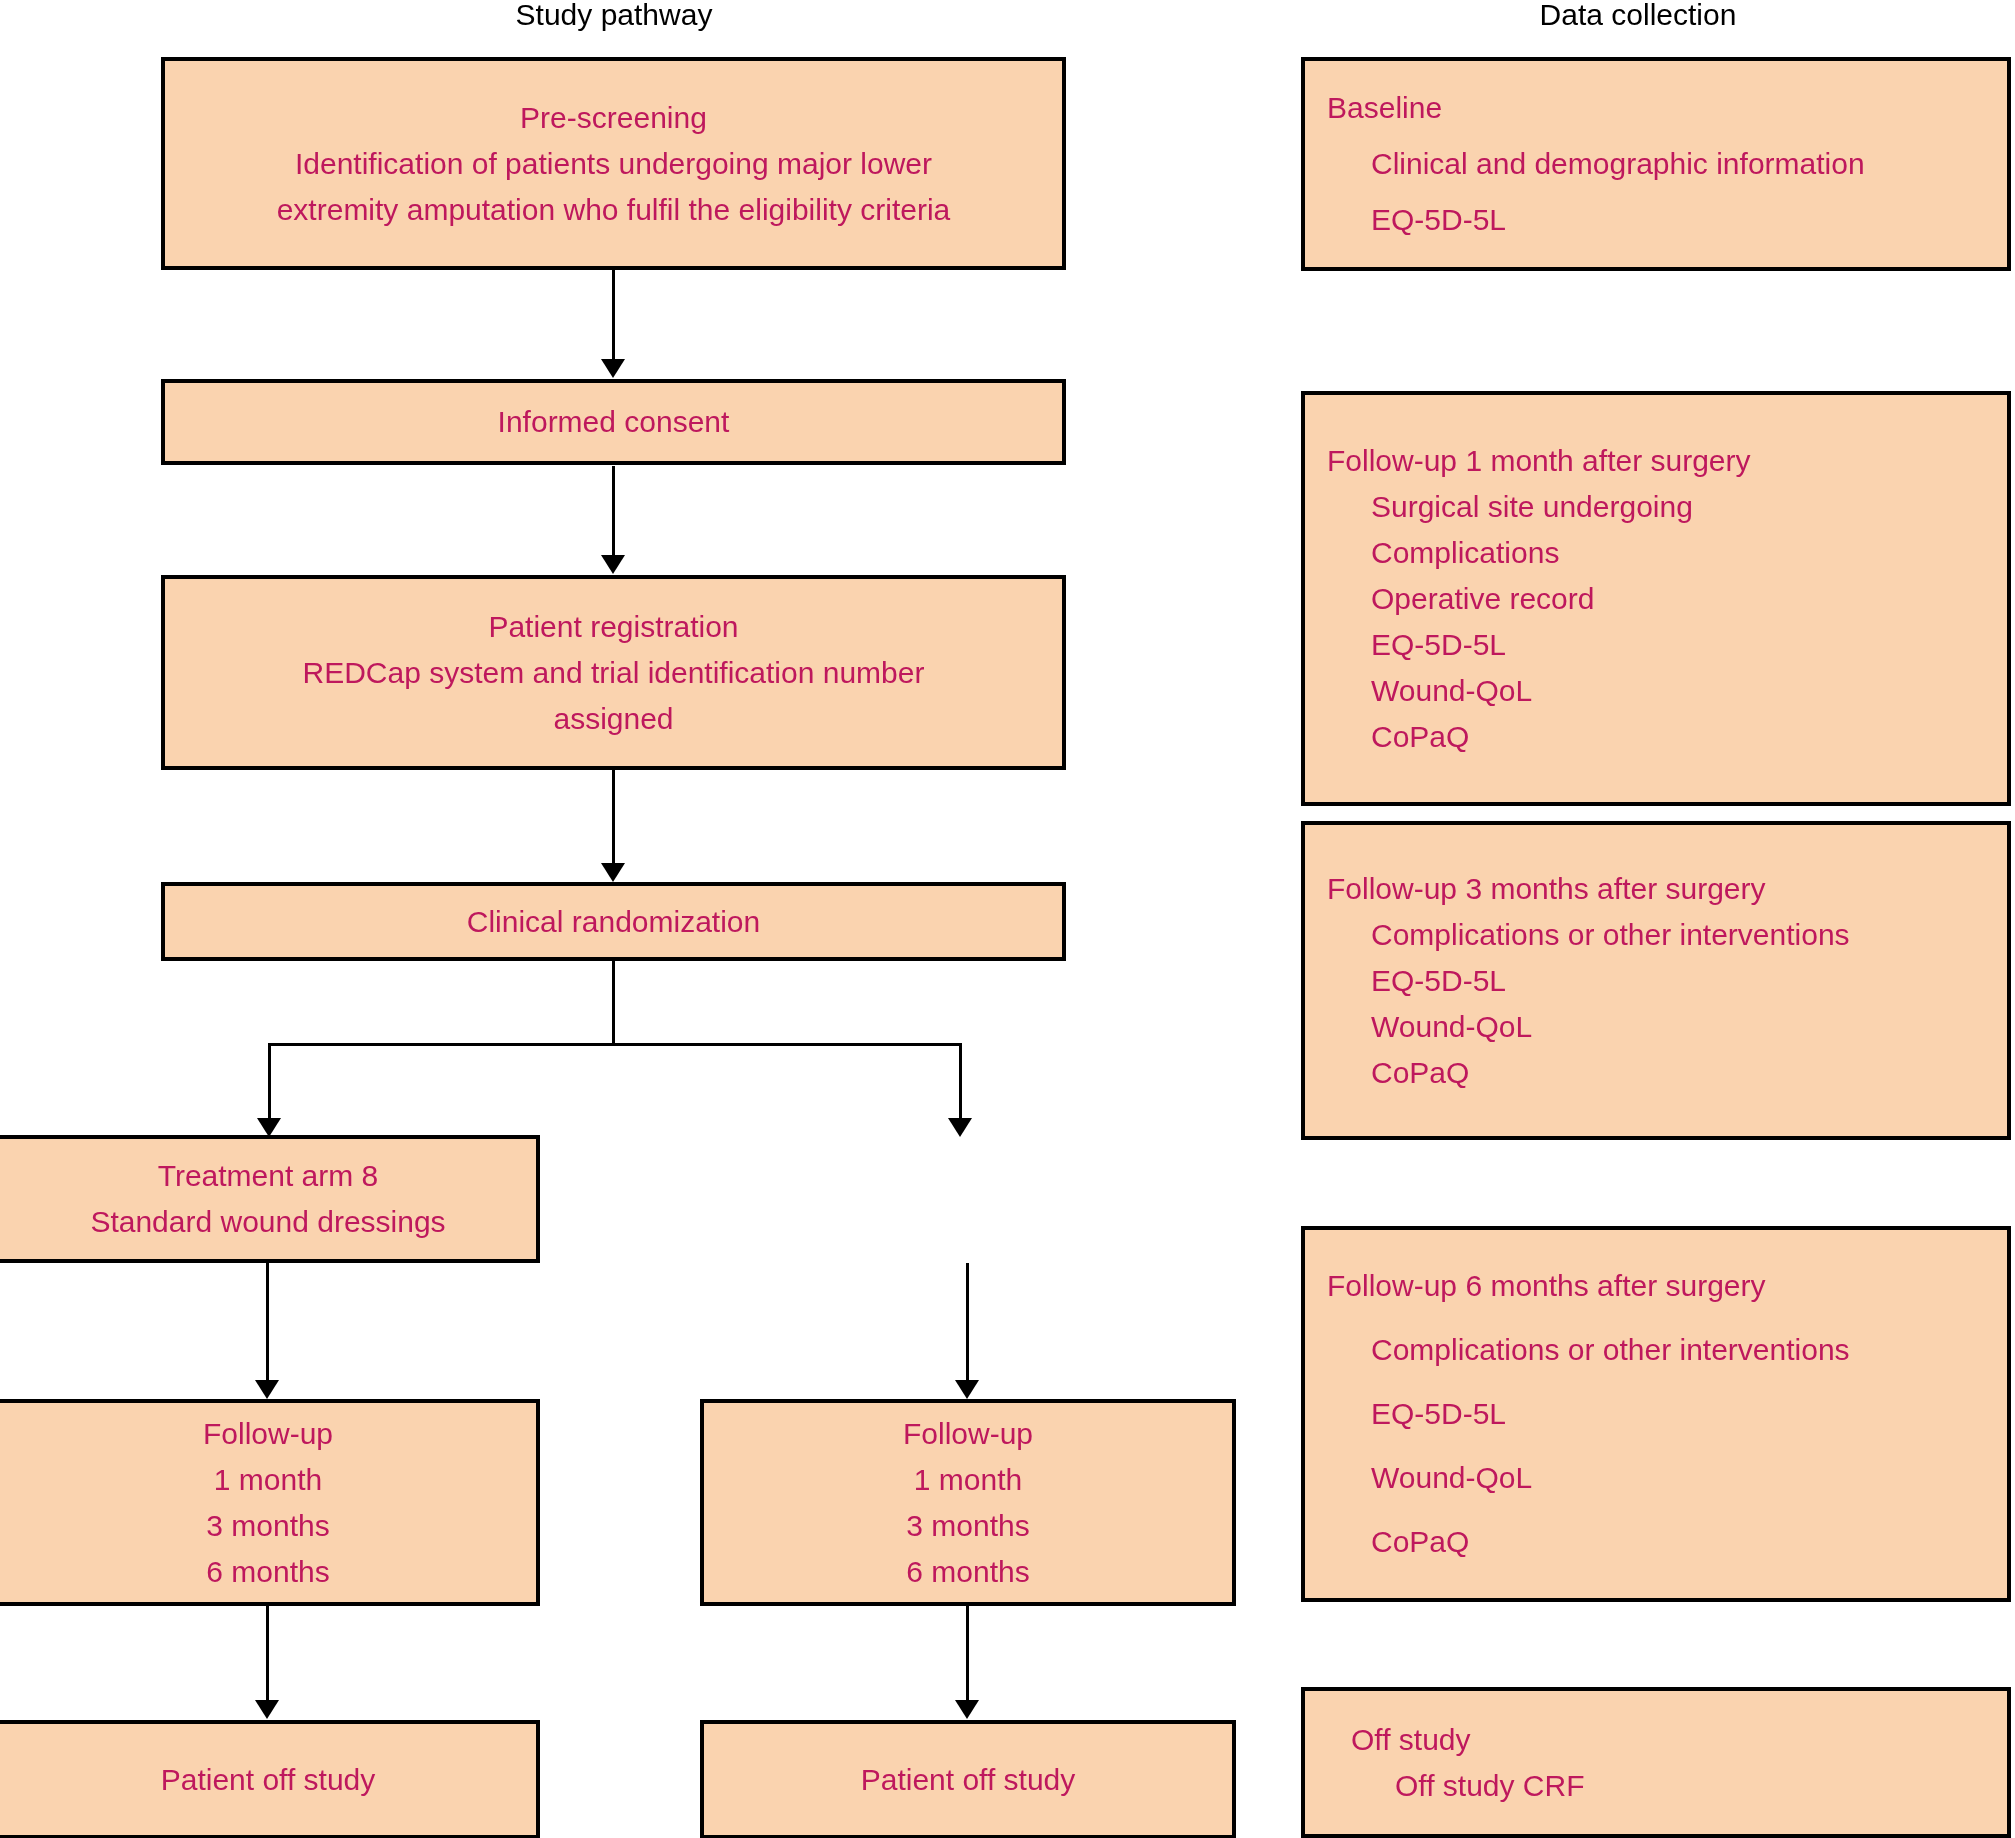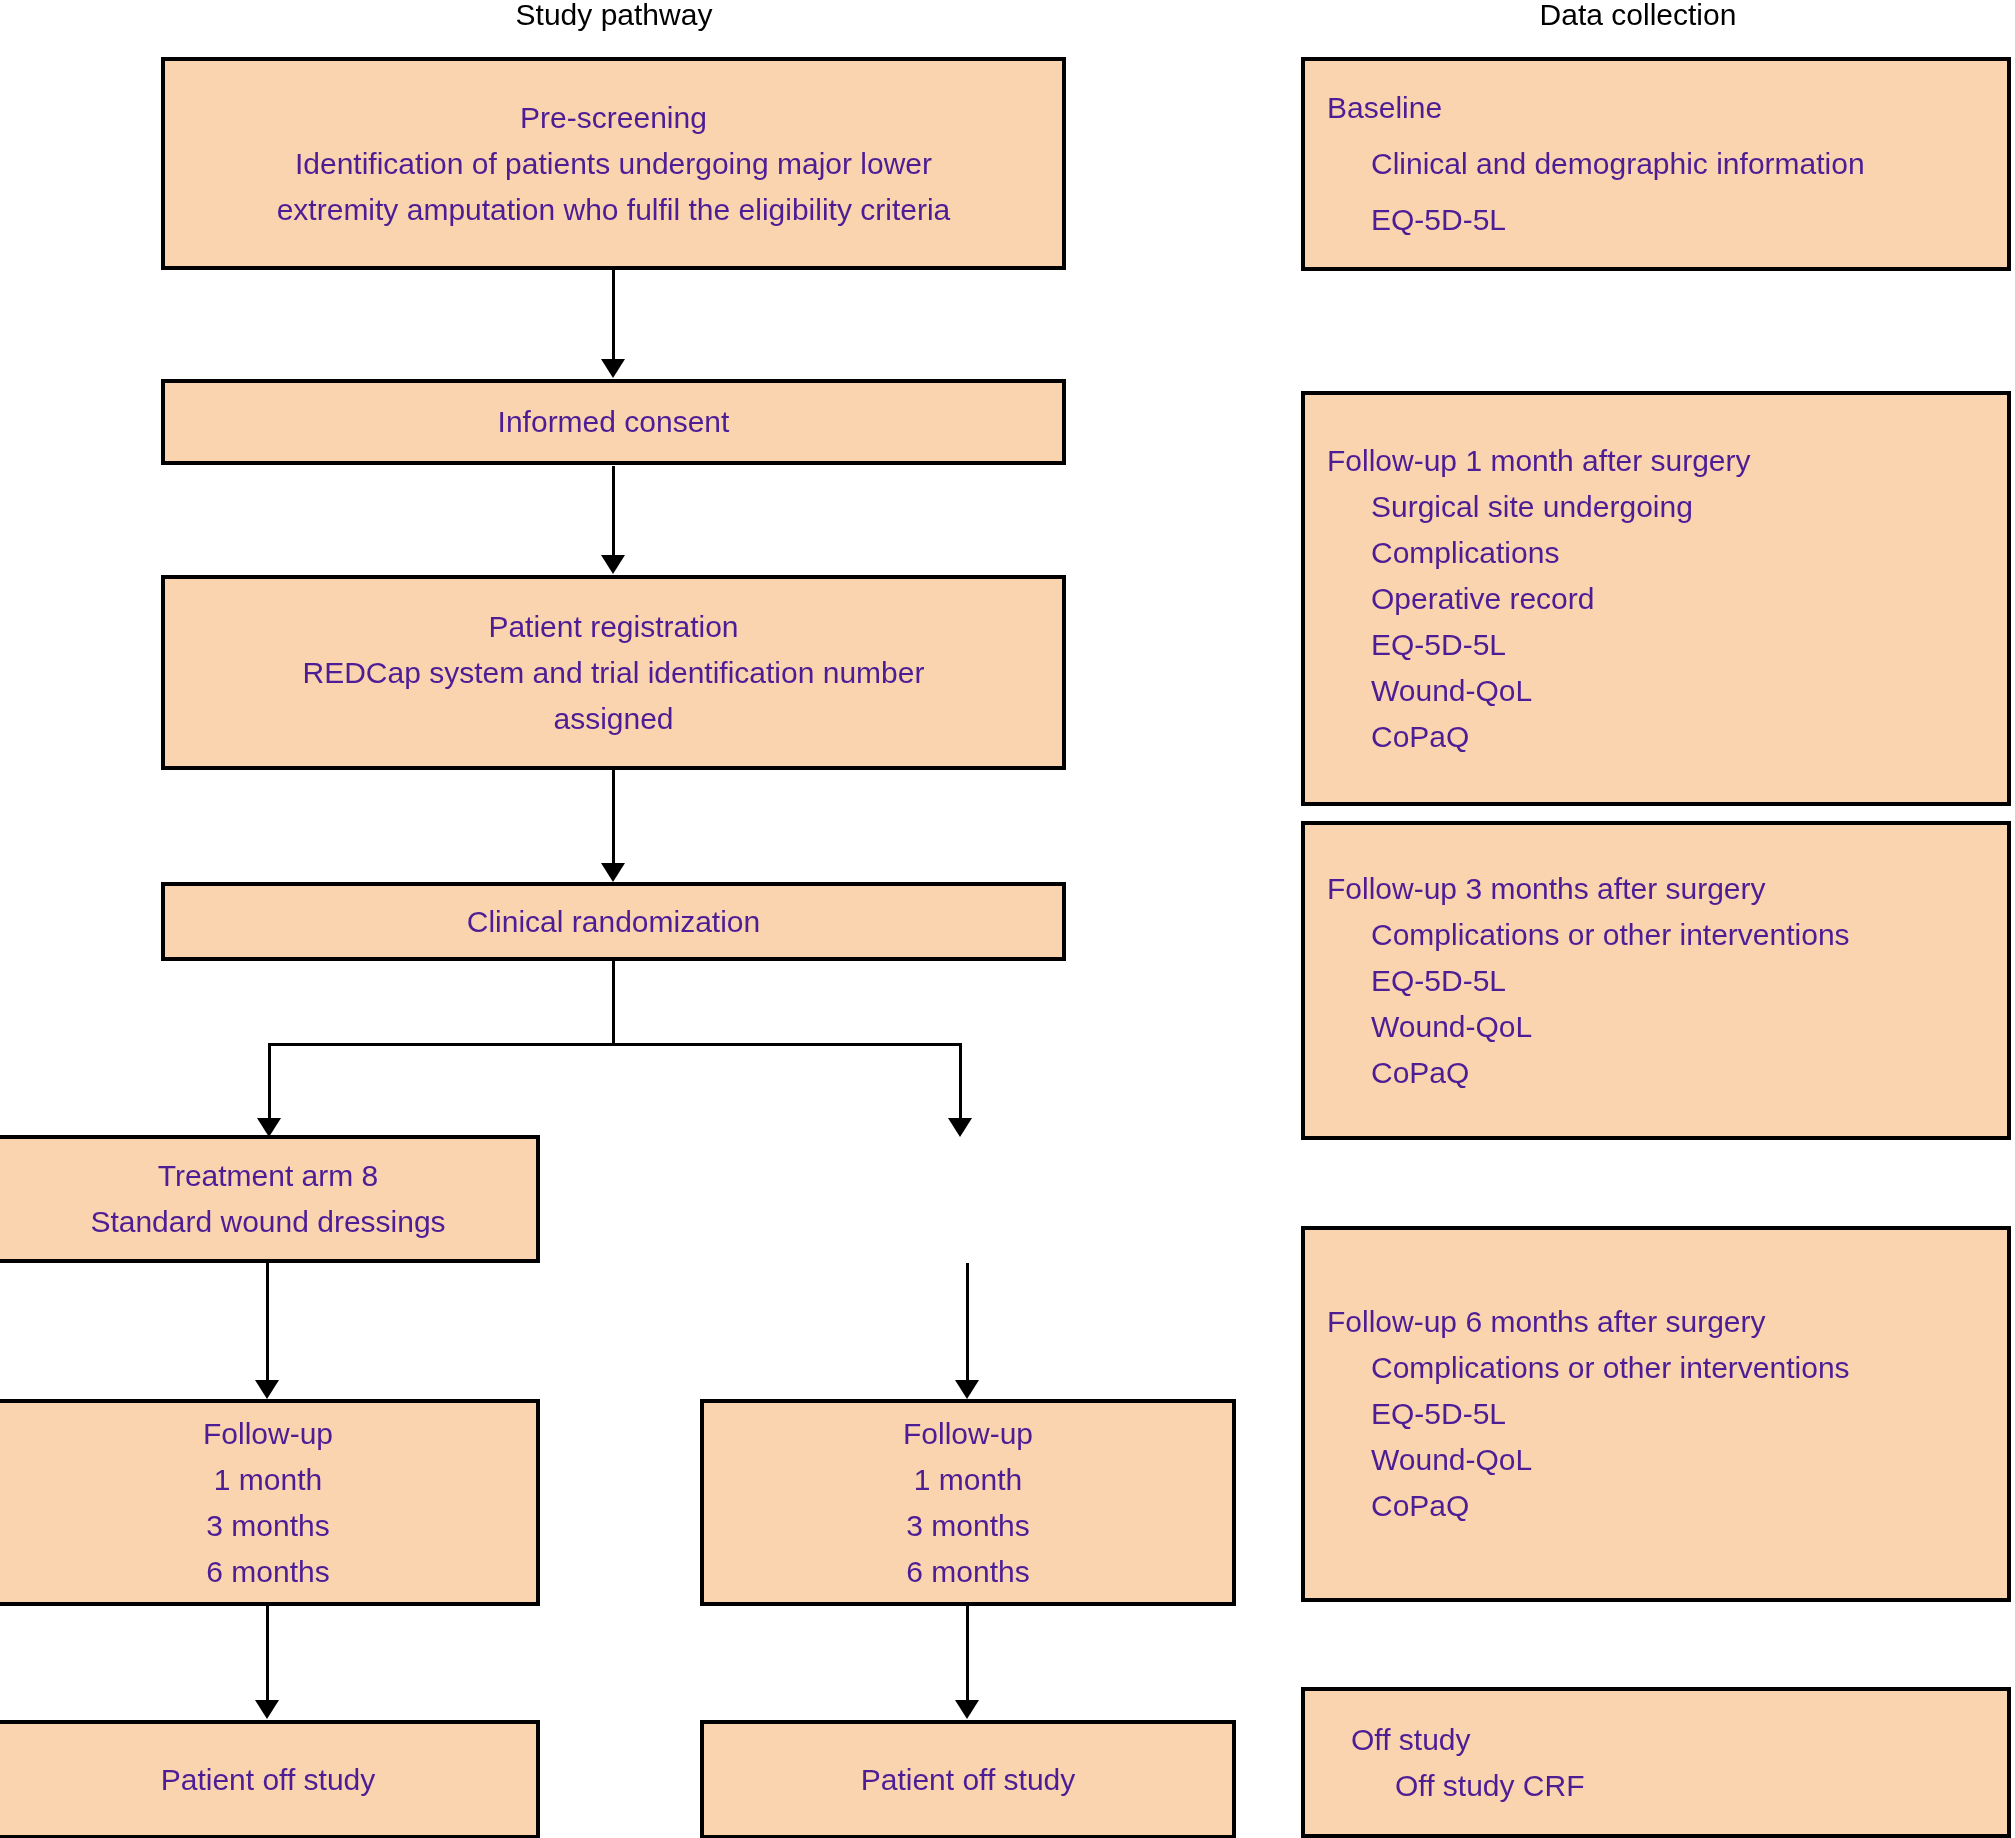--- a/index.html
+++ b/index.html
@@ -27,21 +27,21 @@
     display:flex;
     flex-direction:column;
     justify-content:center;
   }
   .node.center{align-items:center;text-align:center;}
   .node.left{align-items:flex-start;text-align:left;}
   .node .line{
     font-size:30px;
     line-height:46px;
     white-space:nowrap;
-    color:#4c1d95;
+    color:#be185d;
     text-align:center;
   }
   .node.left .line{padding-left:22px;}
   .node.left .line.indent{padding-left:66px;}
   .node.center .line{padding:0 8px;}
   
   .vline{
     position:absolute;
     background:#000000;
     width:3.4px;
@@ -161,21 +161,21 @@
   </div>
 
   <div class="node left" style="left:1301px;top:821px;width:710px;height:319px;">
     <div class="line">Follow-up 3 months after surgery</div>
     <div class="line indent">Complications or other interventions</div>
     <div class="line indent">EQ-5D-5L</div>
     <div class="line indent">Wound-QoL</div>
     <div class="line indent">CoPaQ</div>
   </div>
 
-  <div class="node left" style="left:1301px;top:1226px;width:710px;height:376px;">
+  <div class="node left" style="left:1301px;top:1226px;width:710px;height:376px;gap:18px;">
     <div class="line">Follow-up 6 months after surgery</div>
     <div class="line indent">Complications or other interventions</div>
     <div class="line indent">EQ-5D-5L</div>
     <div class="line indent">Wound-QoL</div>
     <div class="line indent">CoPaQ</div>
   </div>
 
   <div class="node left" style="left:1301px;top:1687px;width:710px;height:151px;padding-left:24px;">
     <div class="line">Off study</div>
     <div class="line indent">Off study CRF</div>

